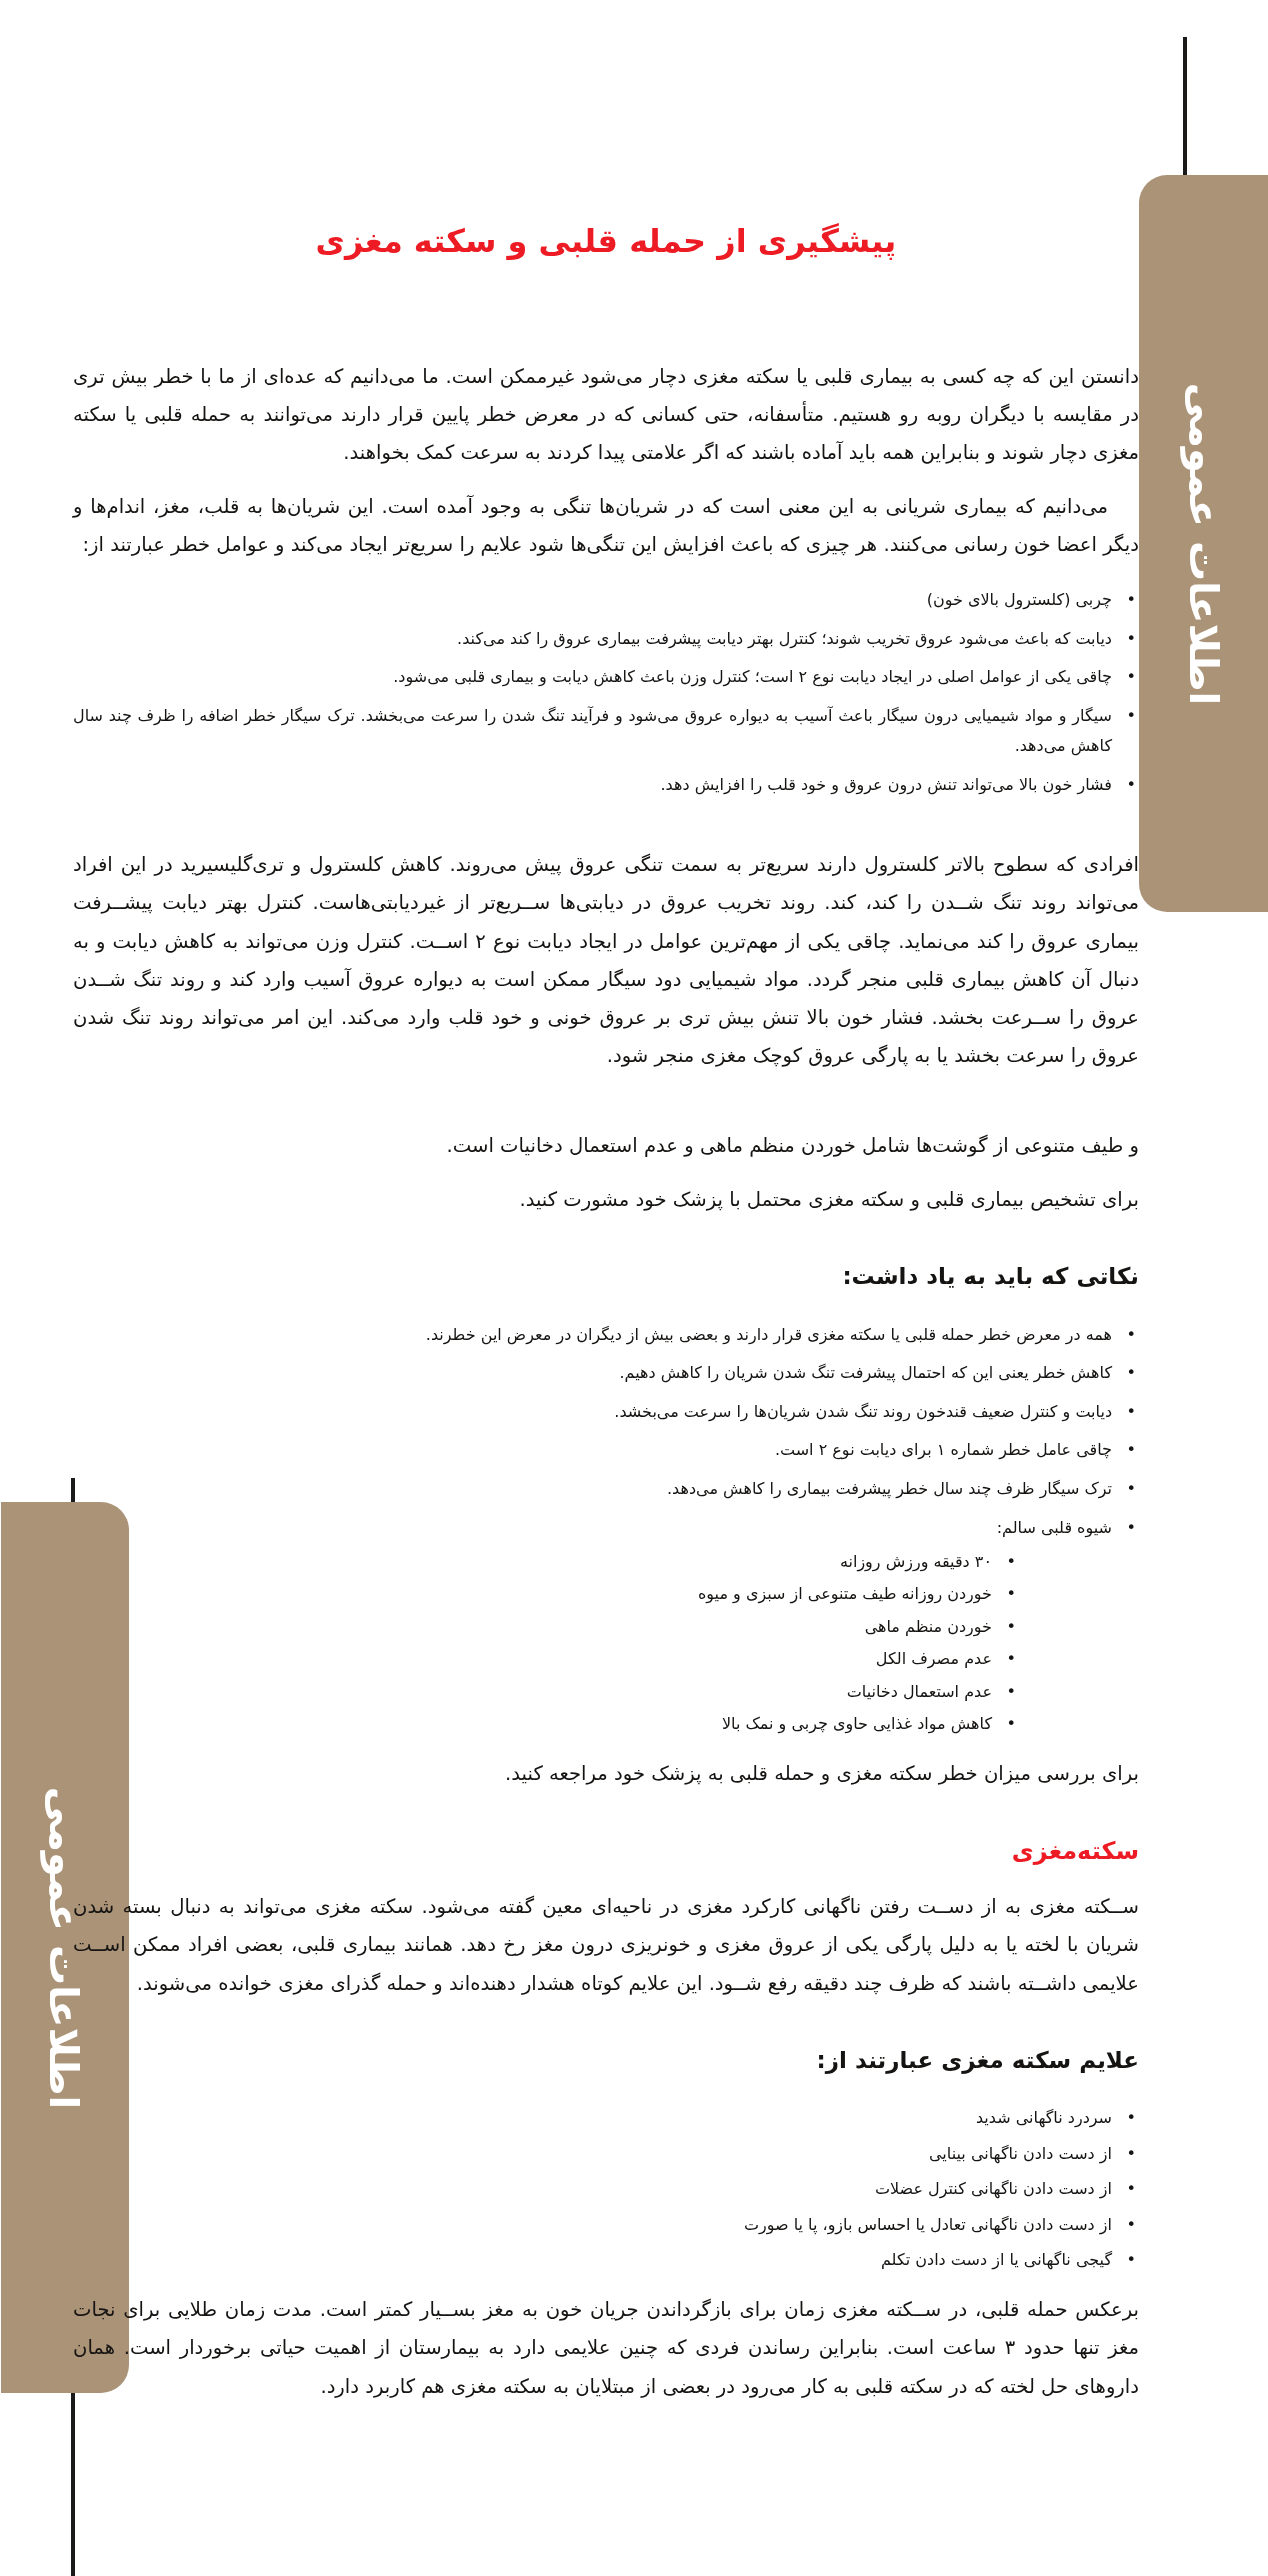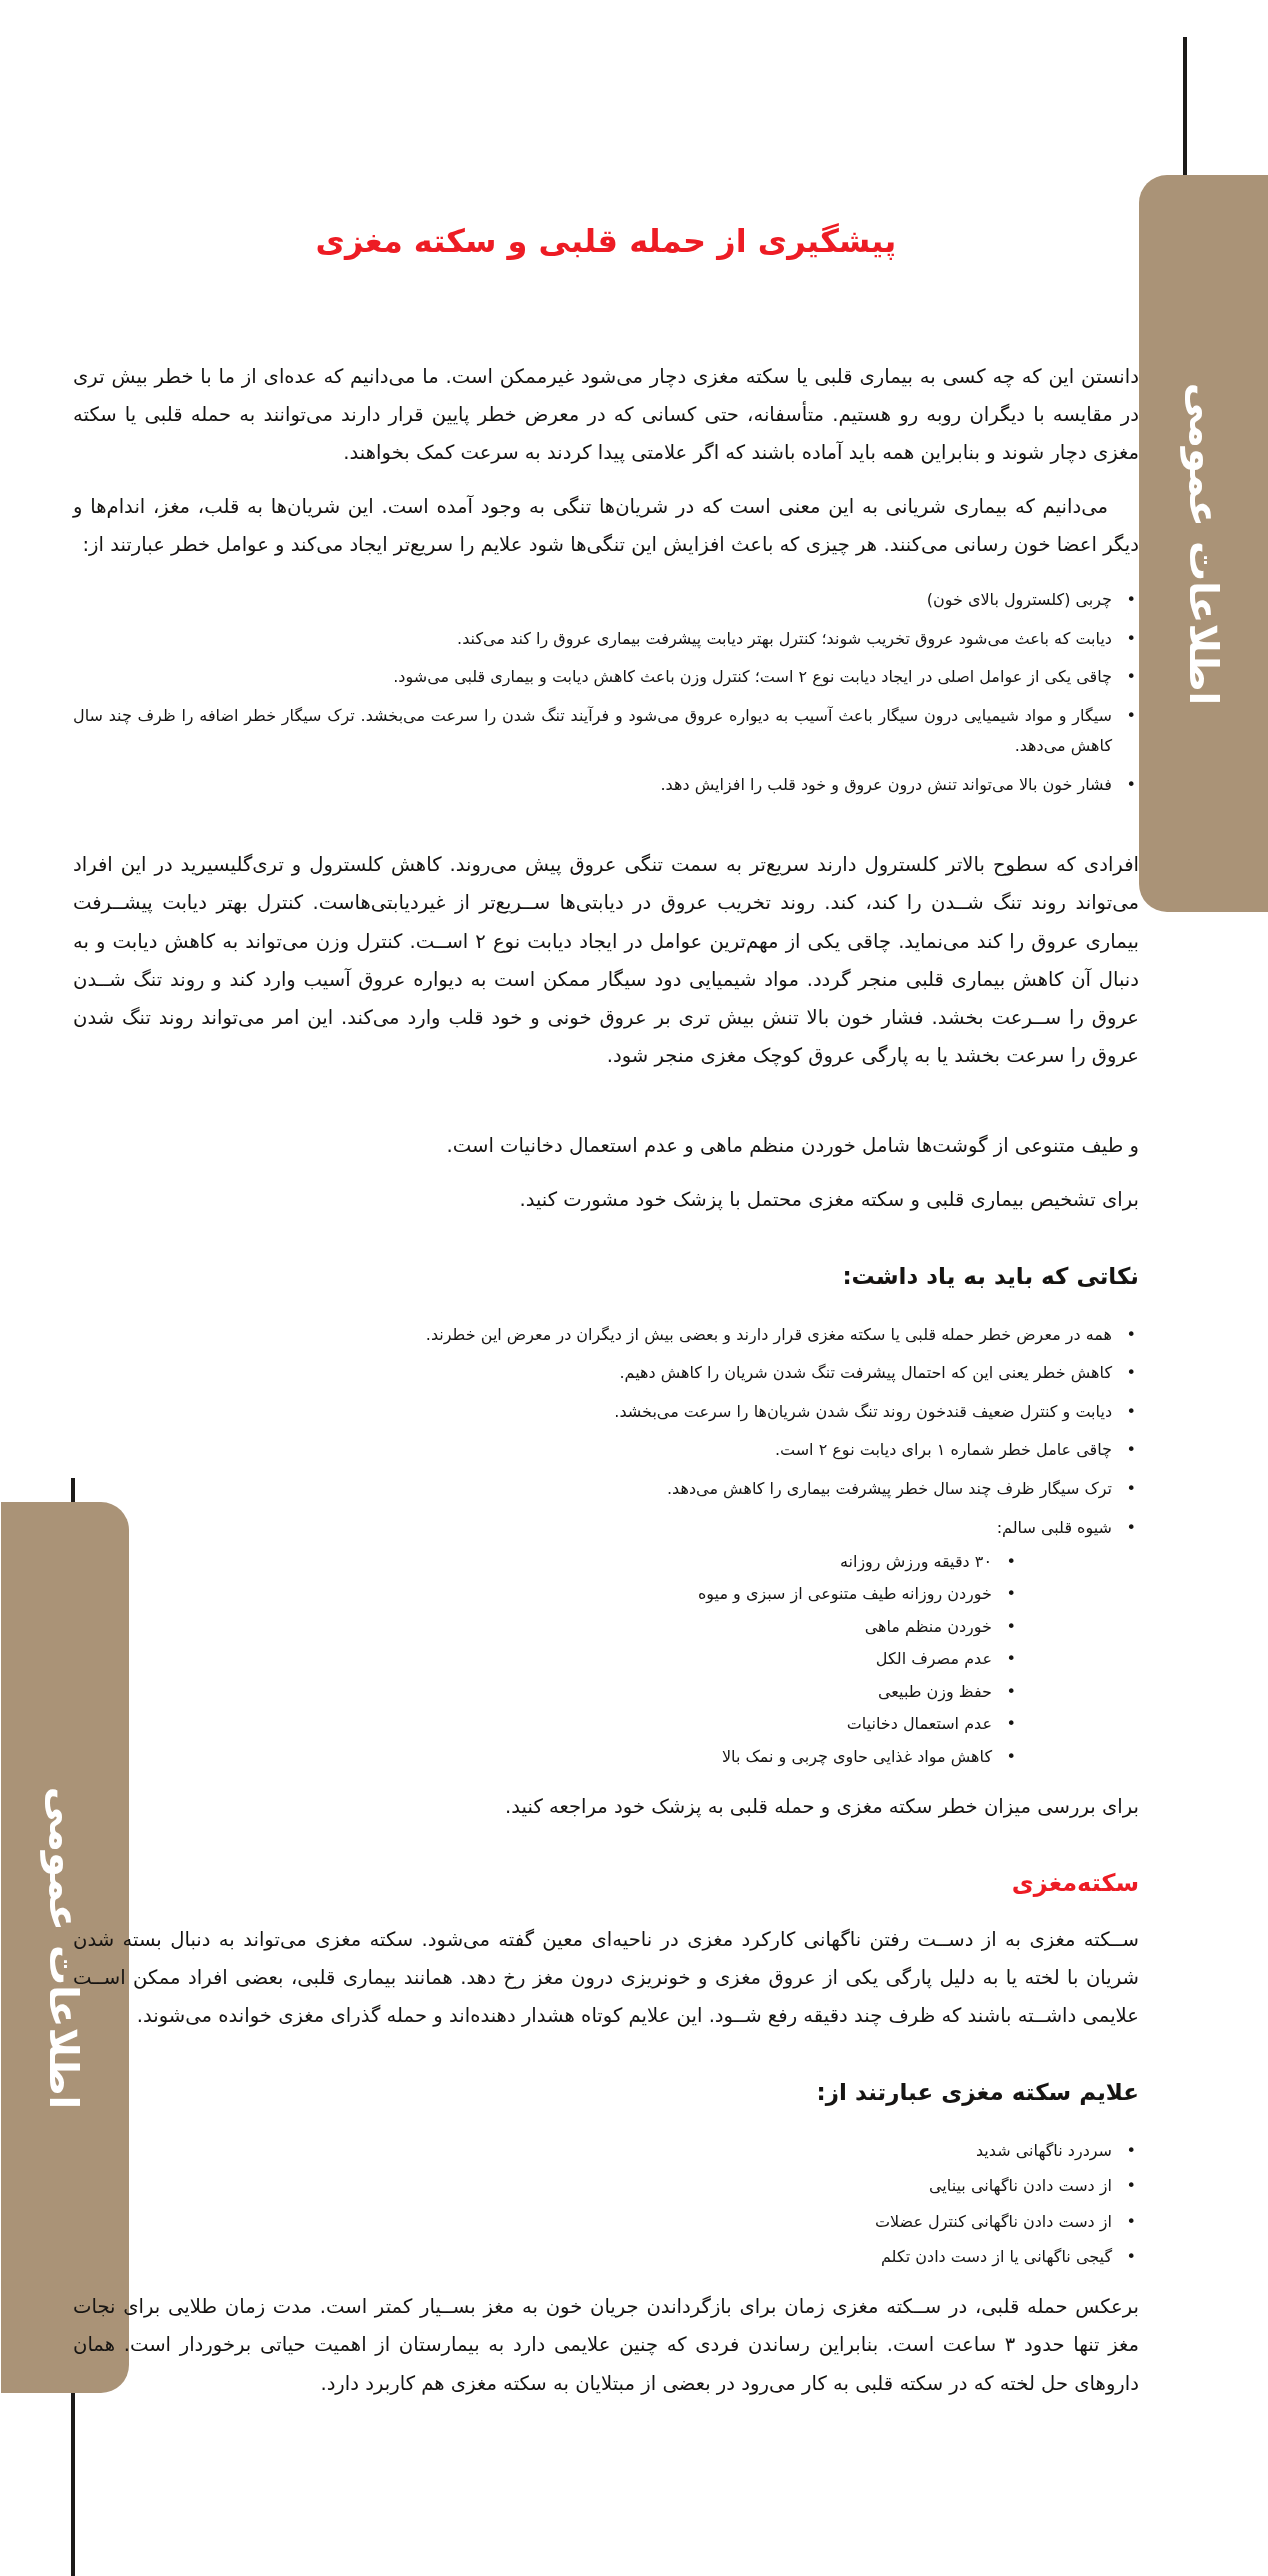--- a/index.html
+++ b/index.html
@@ -101,34 +101,34 @@
     <li>دیابت و کنترل ضعیف قندخون روند تنگ شدن شریان‌ها را سرعت می‌بخشد.</li>
     <li>چاقی عامل خطر شماره ۱ برای دیابت نوع ۲ است.</li>
     <li>ترک سیگار ظرف چند سال خطر پیشرفت بیماری را کاهش می‌دهد.</li>
     <li>
       <span>شیوه قلبی سالم:</span>
       <ul class="sub">
         <li>۳۰ دقیقه ورزش روزانه</li>
         <li>خوردن روزانه طیف متنوعی از سبزی و میوه</li>
         <li>خوردن منظم ماهی</li>
         <li>عدم مصرف الکل</li>
-        <li>حفظ وزن طبیعی</li>
         <li>عدم استعمال دخانیات</li>
         <li>کاهش مواد غذایی حاوی چربی و نمک بالا</li>
       </ul>
     </li>
   </ul>
   <p class="para mt-sm">برای بررسی میزان خطر سکته مغزی و حمله قلبی به پزشک خود مراجعه کنید.</p>
 
   <h2 class="redhead">سکته‌مغزی</h2>
   <p class="para mt-sm">ســکته مغزی به از دســت رفتن ناگهانی کارکرد مغزی در ناحیه‌ای معین گفته می‌شود. سکته مغزی می‌تواند به دنبال بسته شدن شریان با لخته یا به دلیل پارگی یکی از عروق مغزی و خونریزی درون مغز رخ دهد. همانند بیماری قلبی، بعضی افراد ممکن اســت علایمی داشــته باشند که ظرف چند دقیقه رفع شــود. این علایم کوتاه هشدار دهنده‌اند و حمله گذرای مغزی خوانده می‌شوند.</p>
 
   <h2 class="subhead">علایم سکته مغزی عبارتند از:</h2>
   <ul class="blist tight">
     <li>سردرد ناگهانی شدید</li>
     <li>از دست دادن ناگهانی بینایی</li>
     <li>از دست دادن ناگهانی کنترل عضلات</li>
+    <li>از دست دادن ناگهانی تعادل یا احساس بازو، پا یا صورت</li>
     <li>گیجی ناگهانی یا از دست دادن تکلم</li>
   </ul>
   <p class="para mt-sm">برعکس حمله قلبی، در ســکته مغزی زمان برای بازگرداندن جریان خون به مغز بســیار کمتر است. مدت زمان طلایی برای نجات مغز تنها حدود ۳ ساعت است. بنابراین رساندن فردی که چنین علایمی دارد به بیمارستان از اهمیت حیاتی برخوردار است. همان داروهای حل لخته که در سکته قلبی به کار می‌رود در بعضی از مبتلایان به سکته مغزی هم کاربرد دارد.</p>
 
 </main>
 
 
 </body></html>

